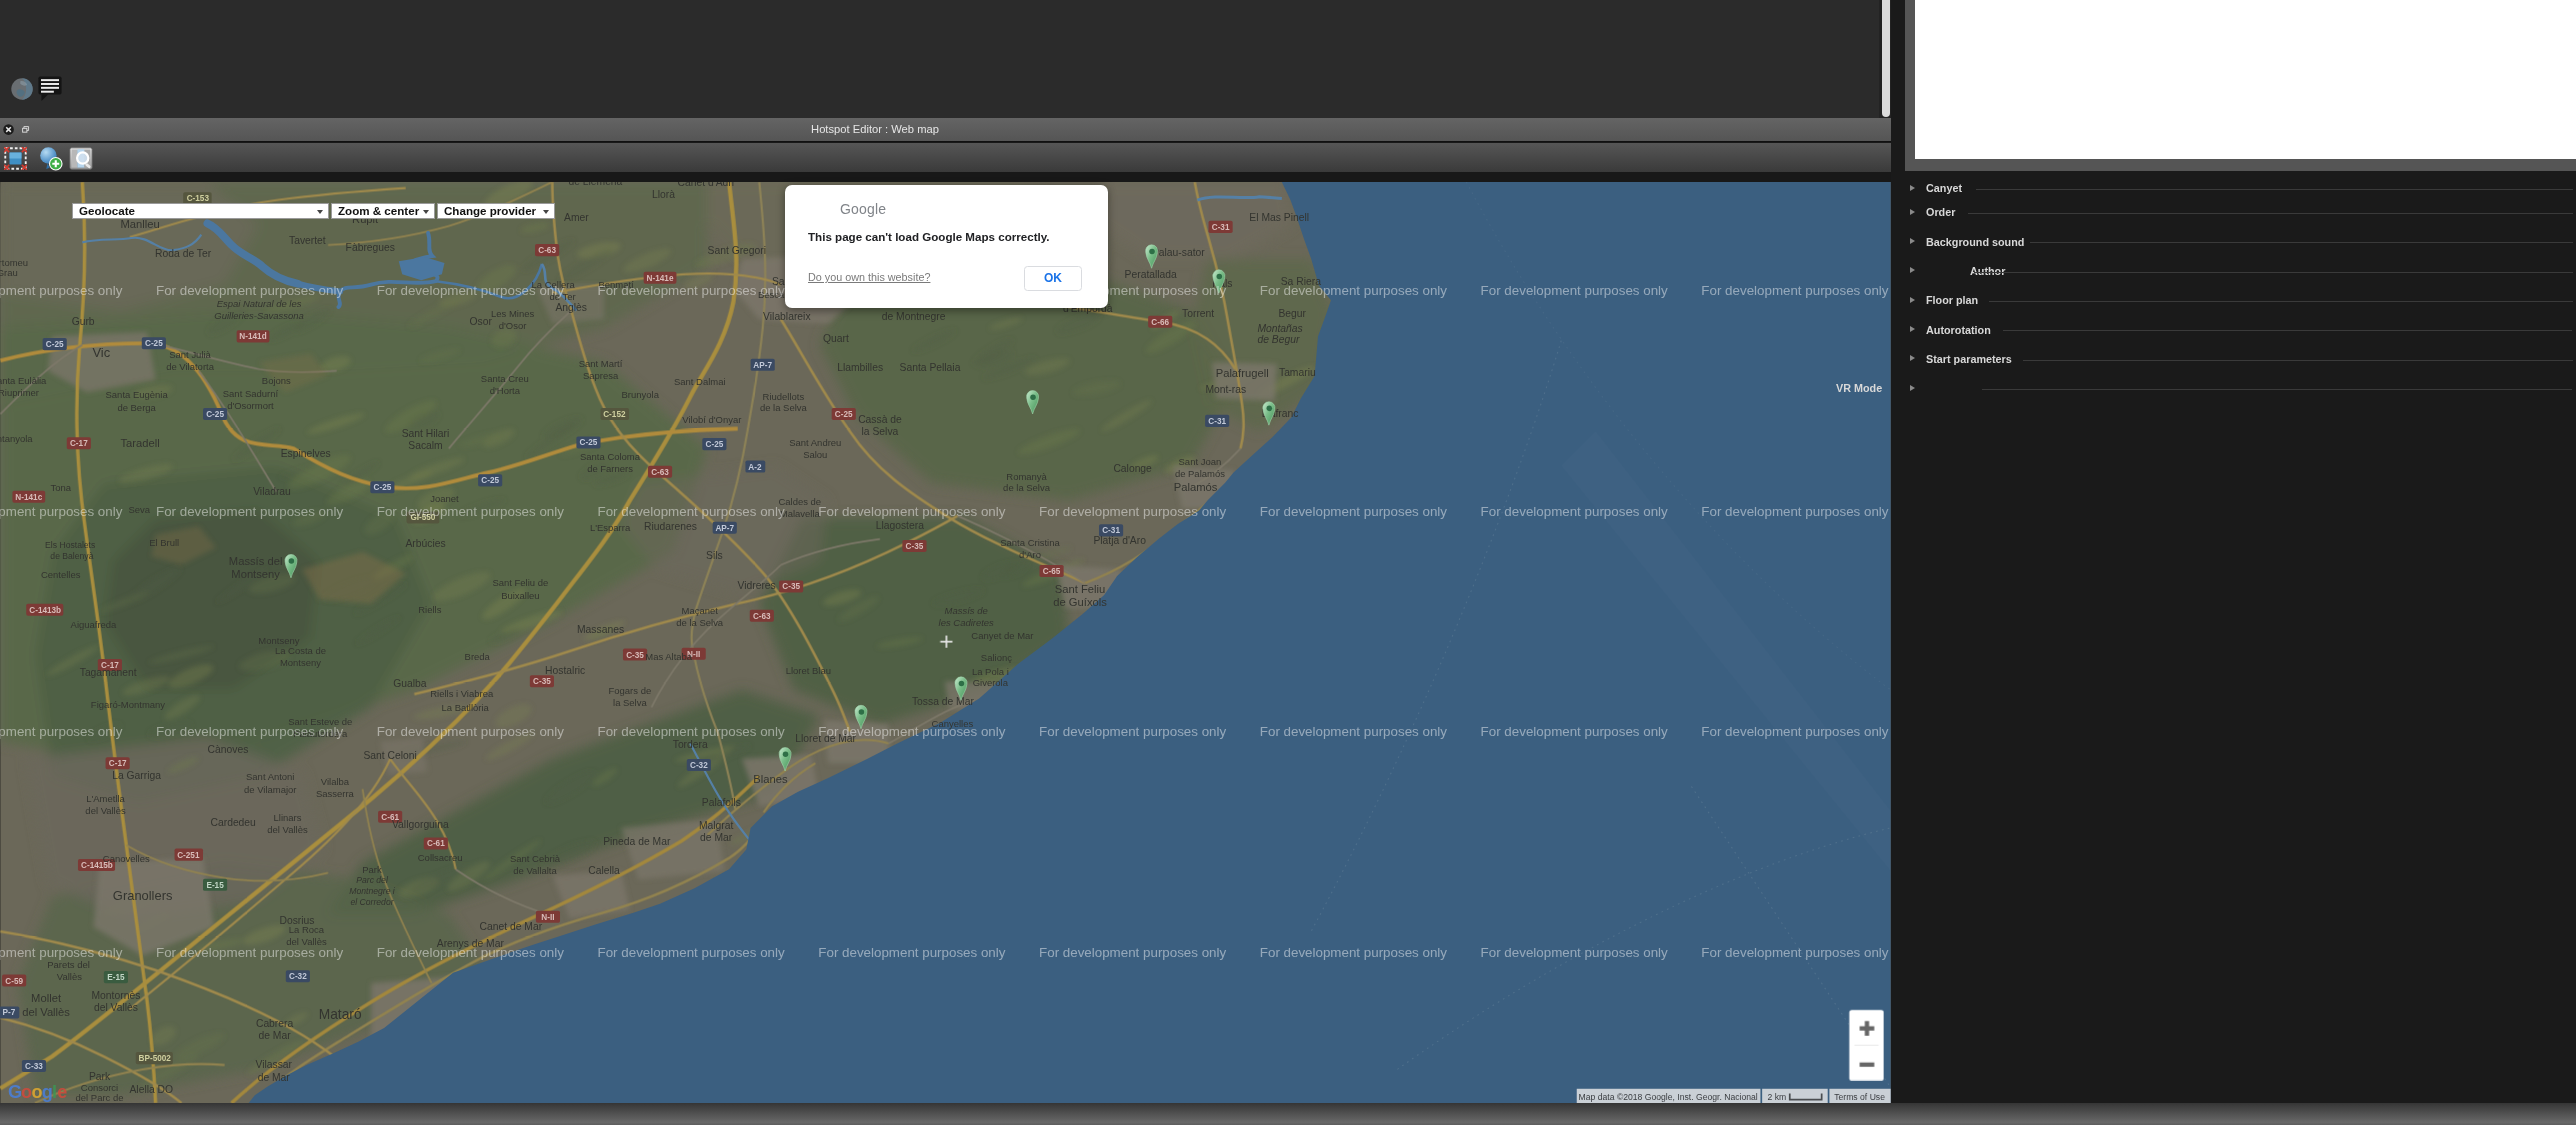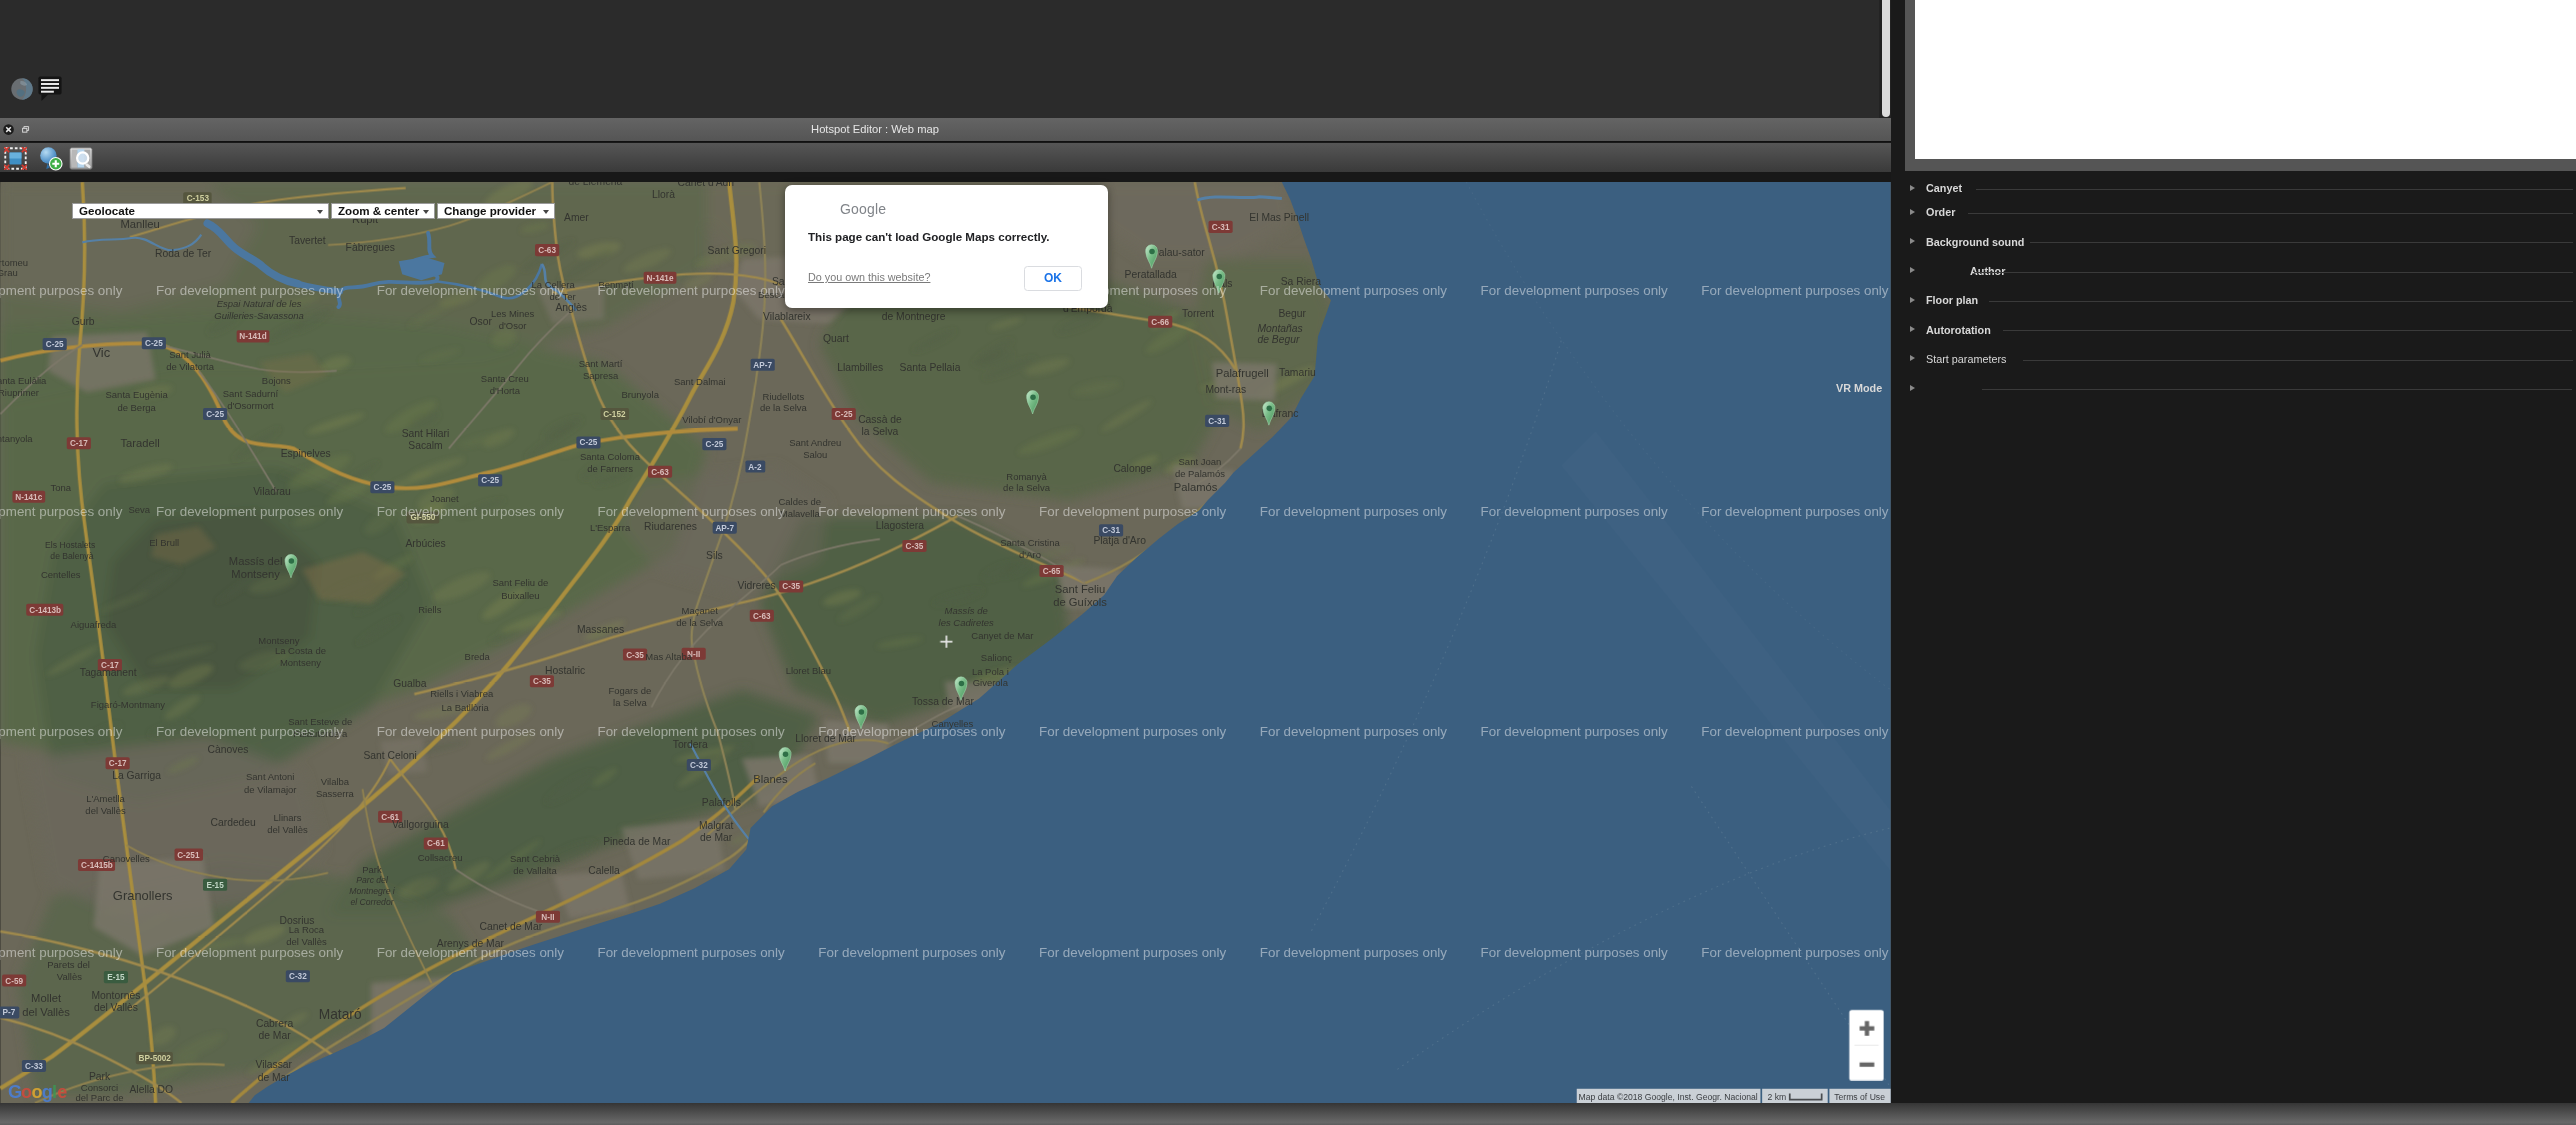--- a/index.html
+++ b/index.html
@@ -683,21 +683,21 @@
     <div class="abs" style="left:1926px;top:206px;font-size:10.8px;font-weight:bold;color:#d8d8d8;white-space:nowrap;" id="r247">Order</div>
     <div class="abs" style="left:1910px;top:238px;width:0;height:0;border-top:3.9px solid transparent;border-bottom:3.9px solid transparent;border-left:5.2px solid #8a8a8a;"></div>
     <div class="abs" style="left:1926px;top:236px;font-size:10.8px;font-weight:bold;color:#d8d8d8;white-space:nowrap;" id="r281">Background sound</div>
     <div class="abs" style="left:1910px;top:267px;width:0;height:0;border-top:3.9px solid transparent;border-bottom:3.9px solid transparent;border-left:5.2px solid #8a8a8a;"></div>
     <div class="abs" style="left:1926px;top:265px;font-size:10.8px;font-weight:bold;color:#d8d8d8;white-space:nowrap;margin-left:44px;" id="r315">Author</div>
     <div class="abs" style="left:1910px;top:297px;width:0;height:0;border-top:3.9px solid transparent;border-bottom:3.9px solid transparent;border-left:5.2px solid #8a8a8a;"></div>
     <div class="abs" style="left:1926px;top:294px;font-size:10.8px;font-weight:bold;color:#d8d8d8;white-space:nowrap;" id="r349">Floor plan</div>
     <div class="abs" style="left:1910px;top:326px;width:0;height:0;border-top:3.9px solid transparent;border-bottom:3.9px solid transparent;border-left:5.2px solid #8a8a8a;"></div>
     <div class="abs" style="left:1926px;top:324px;font-size:10.8px;font-weight:bold;color:#d8d8d8;white-space:nowrap;" id="r383">Autorotation</div>
     <div class="abs" style="left:1910px;top:355px;width:0;height:0;border-top:3.9px solid transparent;border-bottom:3.9px solid transparent;border-left:5.2px solid #8a8a8a;"></div>
-    <div class="abs" style="left:1926px;top:353px;font-size:10.8px;font-weight:normal;color:#d8d8d8;white-space:nowrap;" id="r417">Start parameters</div>
+    <div class="abs" style="left:1926px;top:353px;font-size:10.8px;font-weight:bold;color:#d8d8d8;white-space:nowrap;" id="r417">Start parameters</div>
     <div class="abs" style="left:1910px;top:385px;width:0;height:0;border-top:3.9px solid transparent;border-bottom:3.9px solid transparent;border-left:5.2px solid #8a8a8a;"></div>
     <div class="abs" style="left:1836px;top:382px;font-size:10.8px;font-weight:bold;color:#d8d8d8;white-space:nowrap;" id="r451">VR Mode</div>
     <div class="abs" style="left:1976px;top:189px;width:597px;height:0.9px;background:#3a3a3a;"></div>
     <div class="abs" style="left:1968px;top:213px;width:605px;height:0.9px;background:#3a3a3a;"></div>
     <div class="abs" style="left:2030px;top:242px;width:543px;height:0.9px;background:#3a3a3a;"></div>
     <div class="abs" style="left:1974px;top:272px;width:599px;height:0.9px;background:#3a3a3a;"></div>
     <div class="abs" style="left:1989px;top:301px;width:584px;height:0.9px;background:#3a3a3a;"></div>
     <div class="abs" style="left:2003px;top:330px;width:569px;height:0.9px;background:#3a3a3a;"></div>
     <div class="abs" style="left:2023px;top:360px;width:550px;height:0.9px;background:#3a3a3a;"></div>
     <div class="abs" style="left:1982px;top:389px;width:590px;height:0.9px;background:#3a3a3a;"></div>

